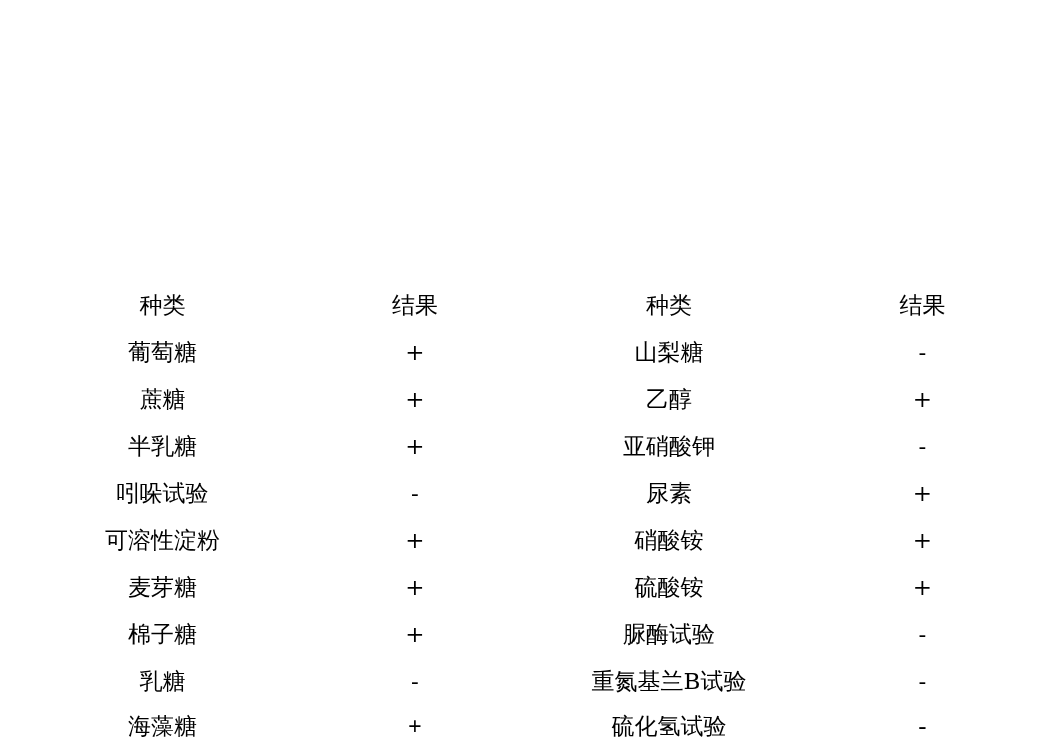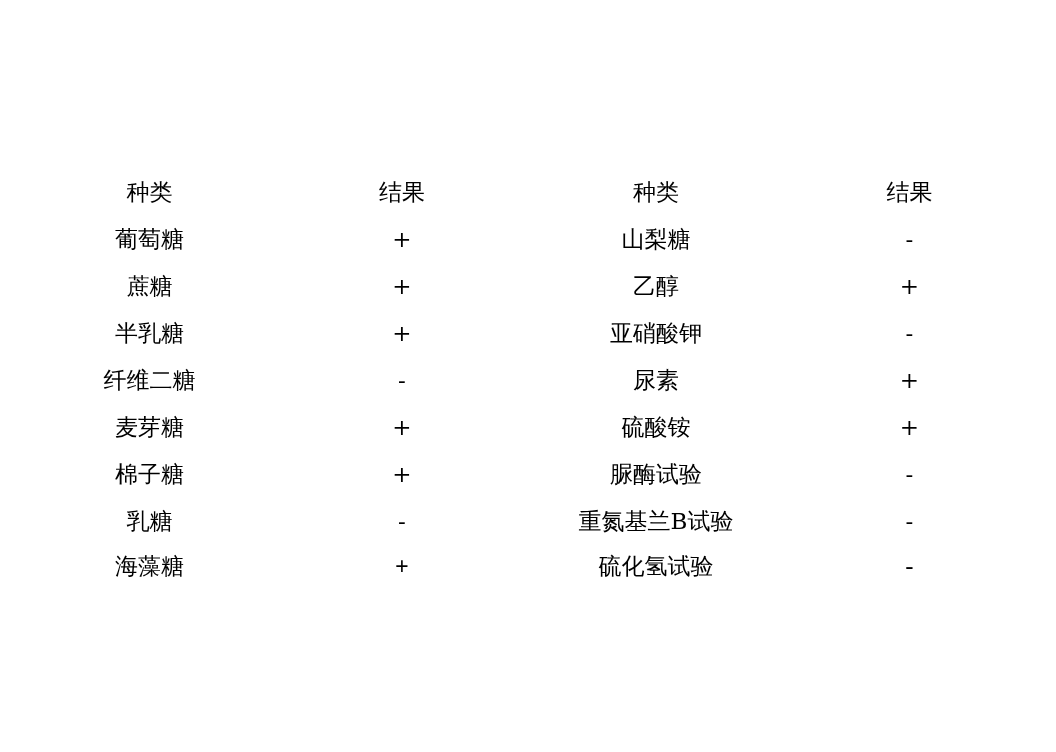--- a/index.html
+++ b/index.html
@@ -11,24 +11,24 @@
     width: 1056px;
     height: 752px;
     font-family: "DejaVu Serif", "Liberation Serif", serif;
     color: #000000;
     overflow: hidden;
   }
   .page {
     width: 1056px;
     height: 752px;
     box-sizing: border-box;
-    padding: 0 17px;
+    padding: 0 30px;
     display: flex;
     flex-direction: column;
-    justify-content: center;
+    justify-content: flex-end;
   }
   table.result-table {
     width: 1012px;
     border-collapse: collapse;
     table-layout: fixed;
     margin-top: 8px;
   }
   table.result-table td, table.result-table th {
     border: none;
     padding: 0;
@@ -95,23 +95,29 @@
         <td class="vsep">乙醇</td>
         <td class="res-cell">+</td>
       </tr>
       <tr>
         <td>半乳糖</td>
         <td class="res-cell">+</td>
         <td class="vsep">亚硝酸钾</td>
         <td class="res-cell">-</td>
       </tr>
       <tr>
-        <td>纤维二糖</td>
+        <td>吲哚试验</td>
         <td class="res-cell">-</td>
         <td class="vsep">尿素</td>
+        <td class="res-cell">+</td>
+      </tr>
+      <tr>
+        <td>可溶性淀粉</td>
+        <td class="res-cell">+</td>
+        <td class="vsep">硝酸铵</td>
         <td class="res-cell">+</td>
       </tr>
       <tr>
         <td>麦芽糖</td>
         <td class="res-cell">+</td>
         <td class="vsep">硫酸铵</td>
         <td class="res-cell">+</td>
       </tr>
       <tr>
         <td>棉子糖</td>

